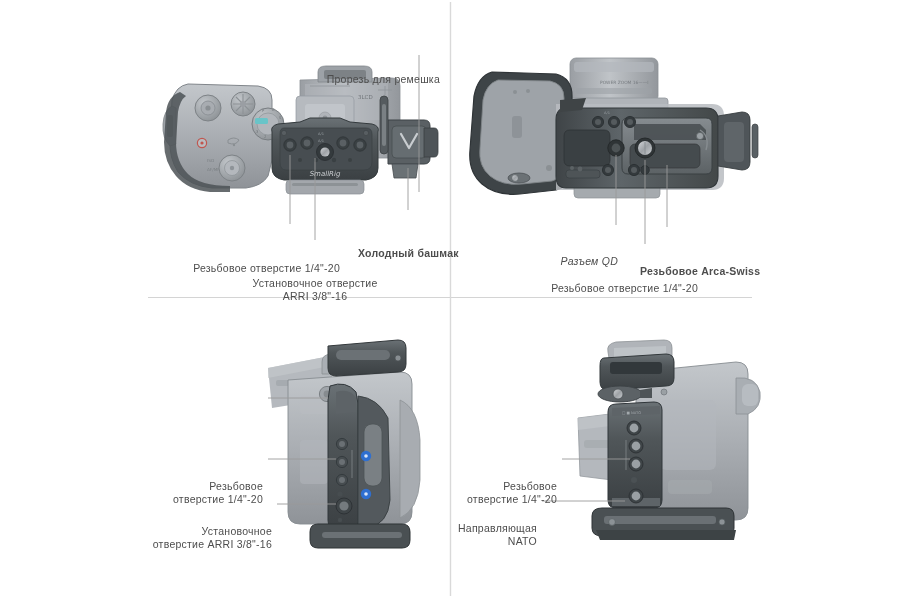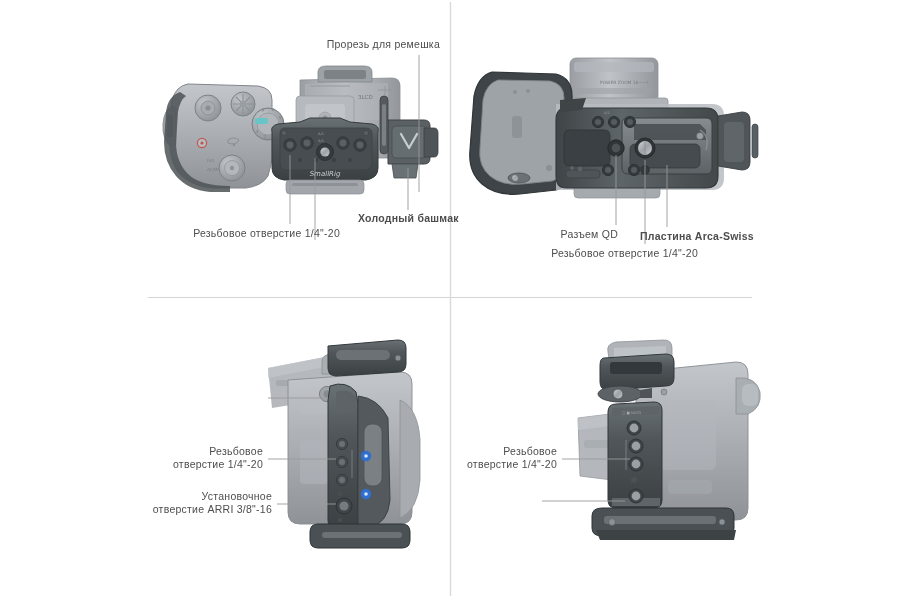--- a/index.html
+++ b/index.html
@@ -11,20 +11,21 @@
   #stage{position:absolute;inset:0;width:900px;height:600px;}
   svg.sheet{position:absolute;left:0;top:0;width:900px;height:600px;display:block;}
   .lbl{
     position:absolute;
     font-size:10.5px;
     color:#4d4d4d;
     letter-spacing:.25px;
     line-height:13px;
     white-space:pre;
     font-family:"Liberation Sans","DejaVu Sans",sans-serif;
+    margin-top:35px;
   }
   .lbl.r{text-align:right;}
   .lbl.c{text-align:center;}
   .lbl.l{text-align:left;font-weight:bold;}
 </style>
 </head>
 <body>
 
 <div id="stage">
 
@@ -391,33 +392,37 @@
         <line x1="562" y1="459" x2="630" y2="459"></line>
         <line x1="542" y1="501" x2="625" y2="501"></line>
       </g>
     </g>
   </svg>
 
   <div class="lbl r" style="left:260px;top:38px;width:180px;">Прорезь для ремешка</div>
 
   <div class="lbl r" style="left:160px;top:227px;width:180px;">Резьбовое отверстие 1/4"-20</div>
 
+  <div class="lbl c" style="left:225px;top:242px;width:180px;">Установочное отверстие
+ARRI 3/8"-16</div>
 
   <div class="lbl l" style="left:358px;top:212px;width:160px;">Холодный башмак</div>
 
-  <div class="lbl r" style="left:498px;top:228px;width:120px;">Разъем QD</div>
+  <div class="lbl r" style="left:498px;top:220px;width:120px;font-style:italic;">Разъем QD</div>
 
   <div class="lbl r" style="left:518px;top:247px;width:180px;">Резьбовое отверстие 1/4"-20</div>
 
-  <div class="lbl l" style="left:640px;top:230px;width:160px;">Пластина Arca-Swiss</div>
+  <div class="lbl l" style="left:640px;top:230px;width:160px;">Резьбовое Arca-Swiss</div>
 
 
   <div class="lbl r" style="left:123px;top:445px;width:140px;">Резьбовое
 отверстие 1/4"-20</div>
 
   <div class="lbl r" style="left:102px;top:490px;width:170px;">Установочное
 отверстие ARRI 3/8"-16</div>
 
   <div class="lbl r" style="left:417px;top:445px;width:140px;">Резьбовое
 отверстие 1/4"-20</div>
 
+  <div class="lbl r" style="left:417px;top:487px;width:120px;">Направляющая
+NATO</div>
 
 </div>
 
 </body></html>

